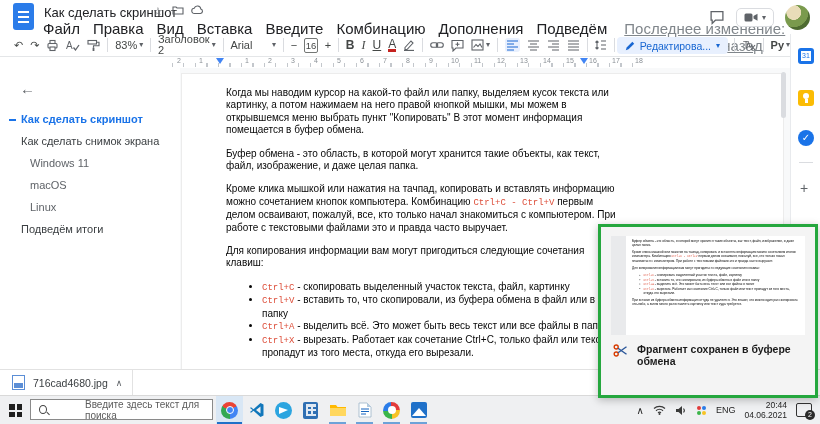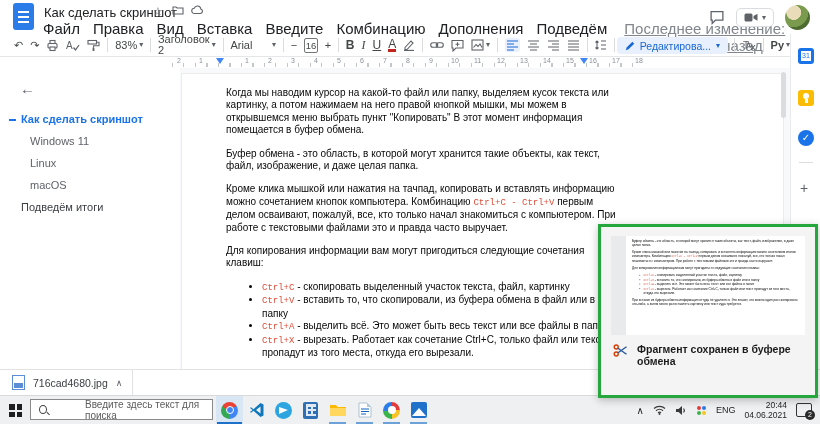--- a/index.html
+++ b/index.html
@@ -374,23 +374,24 @@
       <span style="top: 248px;">9</span>
       <span style="top: 270px;">10</span>
       <span style="top: 291px;">11</span>
       <span style="top: 313px;">12</span>
     </div>
 
   <div class="outline">
     <span class="back-arrow">←</span>
     <div class="ol-items">
       <div class="ol-item active">Как сделать скриншот</div>
+      <div class="ol-item">Как сделать снимок экрана</div>
       <div class="ol-item lvl2">Windows 11</div>
+      <div class="ol-item lvl2">macOS</div>
       <div class="ol-item lvl2">Linux</div>
-      <div class="ol-item lvl2">macOS</div>
       <div class="ol-item">Подведём итоги</div>
     </div>
   </div>
 
   <div class="canvas">
     <div class="page">
       <div class="doc-text">
         <p>Когда мы наводим курсор на какой-то файл или папку, выделяем кусок текста или картинку, а потом нажимаем на него правой кнопкой мышки, мы можем в открывшемся меню выбрать пункт "Копировать" В этот момент информация помещается в буфер обмена.</p>
         <p>Буфер обмена - это область, в которой могут хранится такие объекты, как текст, файл, изображение, и даже целая папка.</p>
         <p><span>Кроме клика мышкой или нажатия на тачпад, копировать и вставлять информацию можно сочетанием кнопок компьютера. Комбинацию </span><span class="kbd">Ctrl+C - Ctrl+V</span><span> первым делом осваивают, пожалуй, все, кто только начал знакомиться с компьютером. При работе с текстовыми файлами это и правда часто выручает.</span></p>

